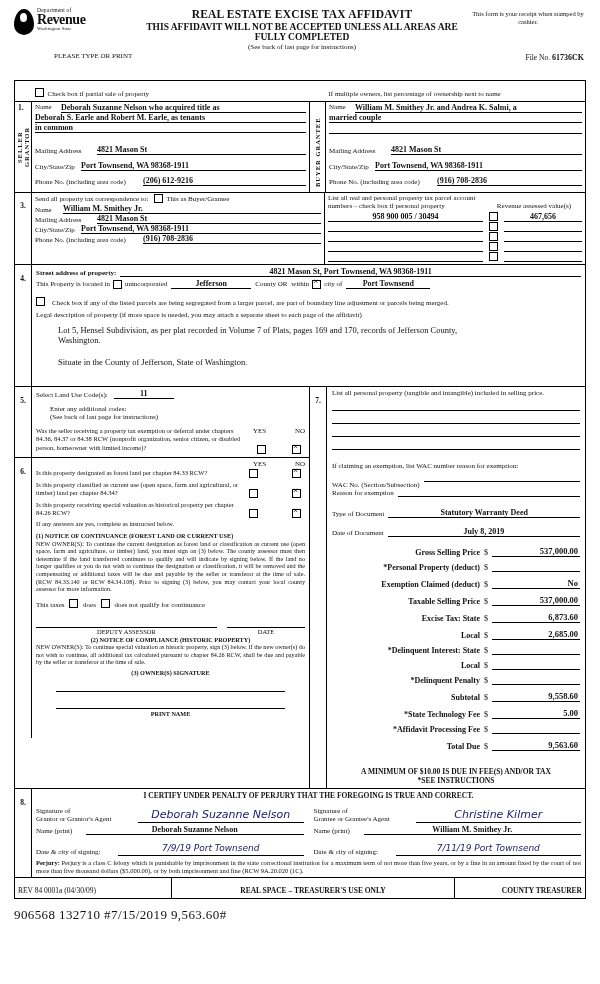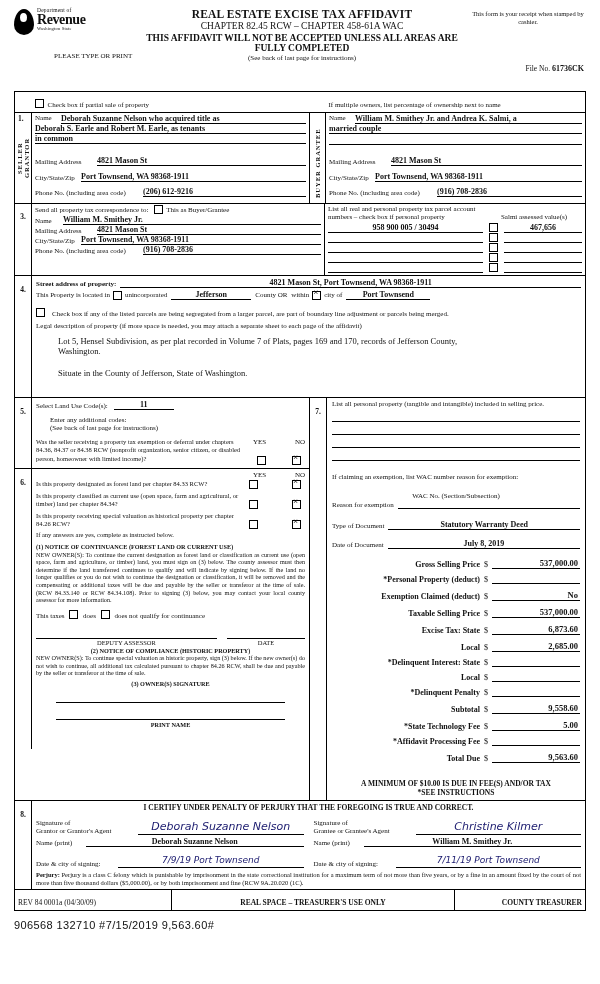--- a/index.html
+++ b/index.html
@@ -58,40 +58,39 @@
   .smallcap2{font-size:6.5px;line-height:1.3;}
 
   .moneyrow{display:flex;align-items:flex-end;font-size:8px;}
   .moneylabel{flex:1;text-align:right;padding-right:4px;font-weight:bold;font-size:8px;}
   .moneydollar{width:8px;font-size:8px;}
   .moneyval{width:86px;border-bottom:1px solid #000;text-align:right;font-size:8.5px;font-weight:bold;padding-right:2px;}
   .hand{font-family:"DejaVu Sans",sans-serif;font-style:italic;font-size:11px;color:#1a1a6e;}
   .handb{font-family:"DejaVu Sans",sans-serif;font-style:italic;font-size:9px;color:#1a1a6e;}
 
   .footline{font-size:7.5px;}
-  .bottomcode{font-family:Liberation Sans, sans-serif;font-size:11px;letter-spacing:.4px;}
+  .bottomcode{font-family:Liberation Serif, serif;font-size:13px;letter-spacing:.4px;}
 </style>
 </head>
 <body>
 
 <div class="page">
 <div class="wrap">
 
   <div class="hdr">
     <div class="logo">
       <div class="drop"></div>
       <div class="ltext">
         <div class="l1">Department of</div>
         <div class="l2">Revenue</div>
         <div class="l3">Washington State</div>
       </div>
     </div>
     <div class="titleblock">
       <div class="t1">REAL ESTATE EXCISE TAX AFFIDAVIT</div>
-      <div class="t2">CHAPTER 82.45 RCW – CHAPTER 458-61A WAC</div>
       <div class="t3">THIS AFFIDAVIT WILL NOT BE ACCEPTED UNLESS ALL AREAS ARE FULLY COMPLETED</div>
       <div class="t4">(See back of last page for instructions)</div>
     </div>
     <div class="receipt">This form is your receipt when stamped by cashier.</div>
   </div>
   <div class="pleasetype">PLEASE TYPE OR PRINT</div>
   <div class="fileno">
     <span>File No.</span>
     <span class="val">61736CK</span>
   </div>
@@ -209,21 +208,21 @@
           <span class="valu" style="flex:1;border-bottom:1px solid #000;">(916) 708-2836</span>
         </div>
       </td>
       <td style="padding:1px 3px 2px 3px;">
         <div style="display:flex;">
           <div style="flex:1;">
             <div class="lbl">List all real and personal property tax parcel account</div>
             <div class="lbl">numbers – check box if personal property</div>
           </div>
           <div style="width:96px;text-align:center;">
-            <span class="lbl">Salmi assessed value(s)</span>
+            <span class="lbl">Revenue assessed value(s)</span>
           </div>
         </div>
         <div style="display:flex;align-items:flex-end;">
           <span class="valu" style="flex:1;border-bottom:1px solid #000;text-align:center;">958 900 005 / 30494</span>
           <span class="cbox" style="margin:0 6px 1px 6px;"></span>
           <span class="valu" style="width:78px;border-bottom:1px solid #000;text-align:center;">467,656</span>
         </div>
         <div style="display:flex;align-items:flex-end;">
           <span class="valu" style="flex:1;border-bottom:1px solid #000;">&nbsp;</span>
           <span class="cbox" style="margin:0 6px 1px 6px;"></span>
@@ -403,21 +402,21 @@
             </td>
             <td style="padding:2px 5px 3px 5px;">
               <div class="lbl">List all personal property (tangible and intangible) included in selling price.</div>
               <div style="border-bottom:1px solid #000;margin-top:12px;height:1px;"></div>
               <div style="border-bottom:1px solid #000;margin-top:11px;height:1px;"></div>
               <div style="border-bottom:1px solid #000;margin-top:11px;height:1px;"></div>
               <div style="border-bottom:1px solid #000;margin-top:11px;height:1px;"></div>
 
               <div class="lbl" style="margin-top:12px;">If claiming an exemption, list WAC number reason for exemption:</div>
 
-              <div style="display:flex;align-items:center;margin-top:11px;flex-direction:column;">
+              <div style="display:flex;align-items:flex-start;margin-top:11px;">
                 <span class="lbl">WAC No. (Section/Subsection)</span>
                 <span class="valu" style="flex:1;border-bottom:1px solid #000;margin-left:4px;"></span>
               </div>
               <div style="display:flex;align-items:flex-end;">
                 <span class="lbl">Reason for exemption</span>
                 <span class="valu" style="flex:1;border-bottom:1px solid #000;margin-left:4px;"></span>
               </div>
               <div style="display:flex;align-items:flex-end;margin-top:11px;">
                 <span class="lbl">Type of Document</span>
                 <span class="valu" style="flex:1;border-bottom:1px solid #000;margin-left:4px;text-align:center;">Statutory Warranty Deed</span>

